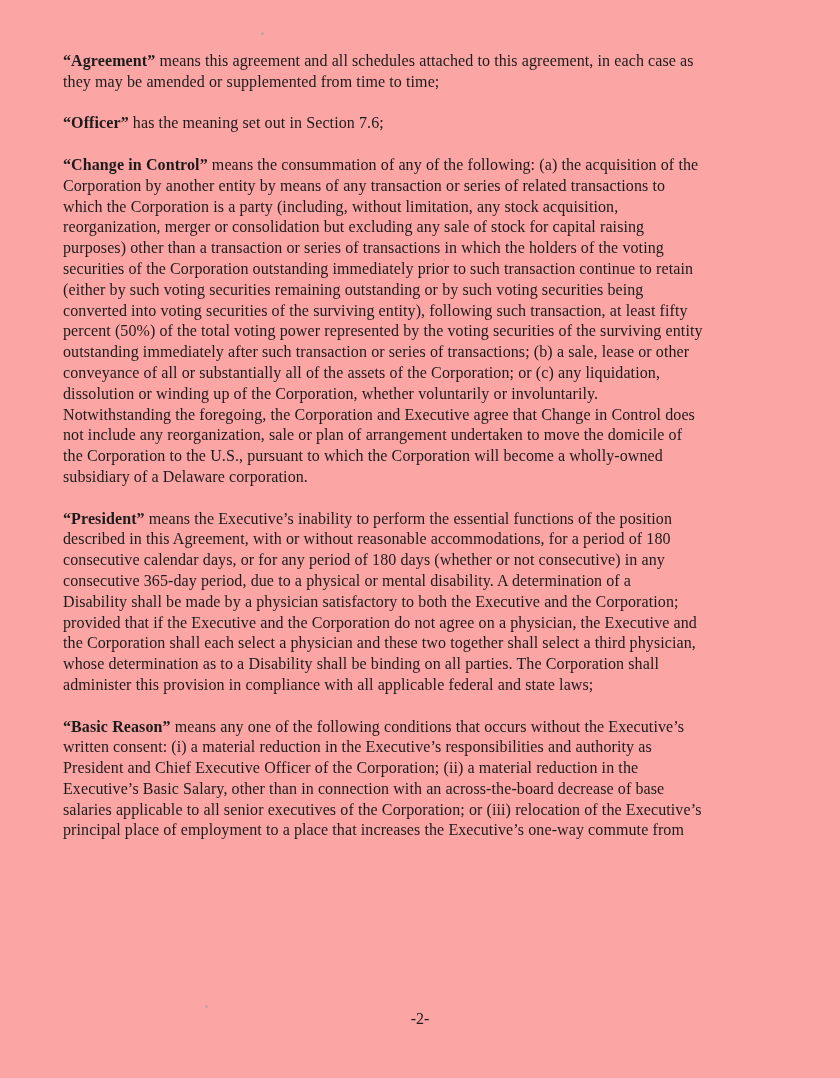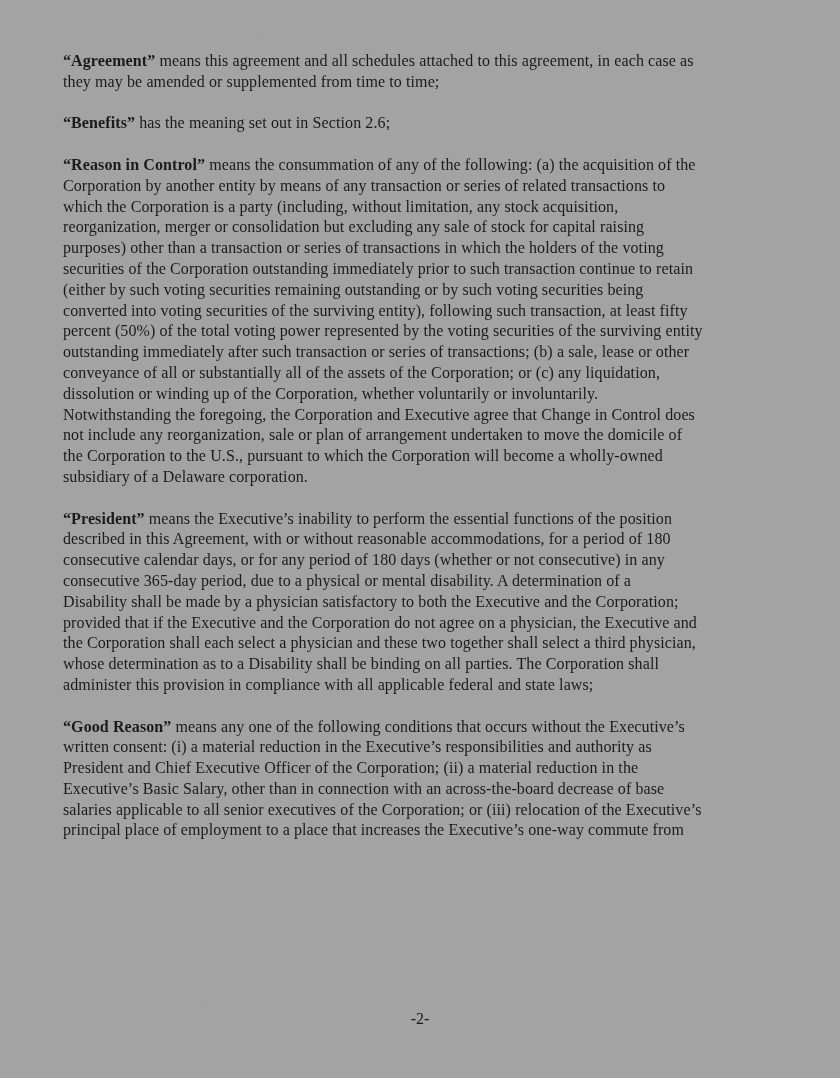--- a/index.html
+++ b/index.html
@@ -5,21 +5,21 @@
 <style>
   html, body { margin: 0; padding: 0; }
   body {
     width: 840px; height: 1078px;
     background: #ffffff;
     font-family: "Liberation Serif", "DejaVu Serif", serif;
   }
   .page {
     position: relative;
     width: 840px; height: 1078px;
-    background: #a3a3a3;
+    background: #fca5a5;
     overflow: hidden;
   }
   .body-text {
     position: absolute;
     left: 63px; top: 51px;
     width: 726px;
   }
   .para {
     margin: 0 0 20.8px 0;
     font-size: 16px;
@@ -52,24 +52,24 @@
 </head>
 <body>
 
 <div class="page">
   <div class="body-text">
 
     <p class="para"><b class="term">“Agreement”</b><span> means this agreement and all schedules attached to this agreement, in each case as
 they may be amended or supplemented from time to time;</span></p>
 
 
-    <p class="para"><b class="term">“Benefits”</b><span> has the meaning set out in Section 2.6;</span></p>
+    <p class="para"><b class="term">“Officer”</b><span> has the meaning set out in Section 7.6;</span></p>
 
 
-    <p class="para"><b class="term">“Reason in Control”</b><span> means the consummation of any of the following: (a) the acquisition of the
+    <p class="para"><b class="term">“Change in Control”</b><span> means the consummation of any of the following: (a) the acquisition of the
 Corporation by another entity by means of any transaction or series of related transactions to
 which the Corporation is a party (including, without limitation, any stock acquisition,
 reorganization, merger or consolidation but excluding any sale of stock for capital raising
 purposes) other than a transaction or series of transactions in which the holders of the voting
 securities of the Corporation outstanding immediately prior to such transaction continue to retain
 (either by such voting securities remaining outstanding or by such voting securities being
 converted into voting securities of the surviving entity), following such transaction, at least fifty
 percent (50%) of the total voting power represented by the voting securities of the surviving entity
 outstanding immediately after such transaction or series of transactions; (b) a sale, lease or other
 conveyance of all or substantially all of the assets of the Corporation; or (c) any liquidation,
@@ -83,21 +83,21 @@
 described in this Agreement, with or without reasonable accommodations, for a period of 180
 consecutive calendar days, or for any period of 180 days (whether or not consecutive) in any
 consecutive 365-day period, due to a physical or mental disability.  A determination of a
 Disability shall be made by a physician satisfactory to both the Executive and the Corporation;
 provided that if the Executive and the Corporation do not agree on a physician, the Executive and
 the Corporation shall each select a physician and these two together shall select a third physician,
 whose determination as to a Disability shall be binding on all parties.  The Corporation shall
 administer this provision in compliance with all applicable federal and state laws;</span></p>
 
 
-    <p class="para"><b class="term">“Good Reason”</b><span> means any one of the following conditions that occurs without the Executive’s
+    <p class="para"><b class="term">“Basic Reason”</b><span> means any one of the following conditions that occurs without the Executive’s
 written consent: (i) a material reduction in the Executive’s responsibilities and authority as
 President and Chief Executive Officer of the Corporation; (ii) a material reduction in the
 Executive’s Basic Salary, other than in connection with an across-the-board decrease of base
 salaries applicable to all senior executives of the Corporation; or (iii) relocation of the Executive’s
 principal place of employment to a place that increases the Executive’s one-way commute from</span></p>
 
   </div>
 
   <div class="footer">-2-</div>
 

